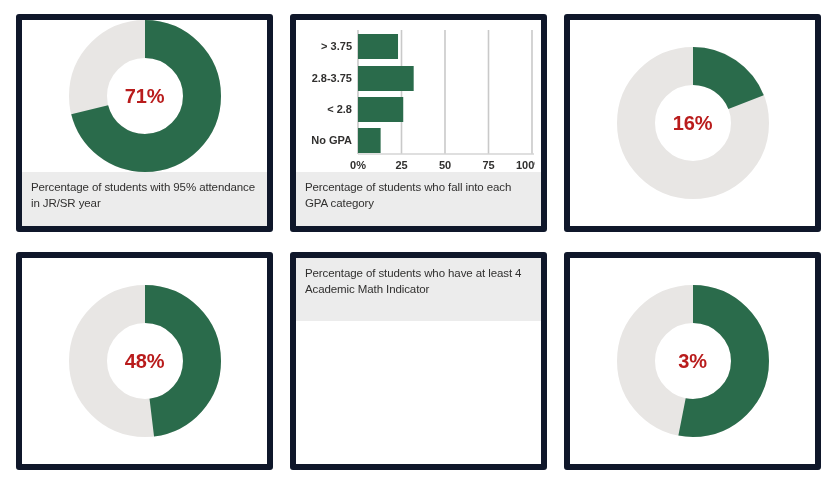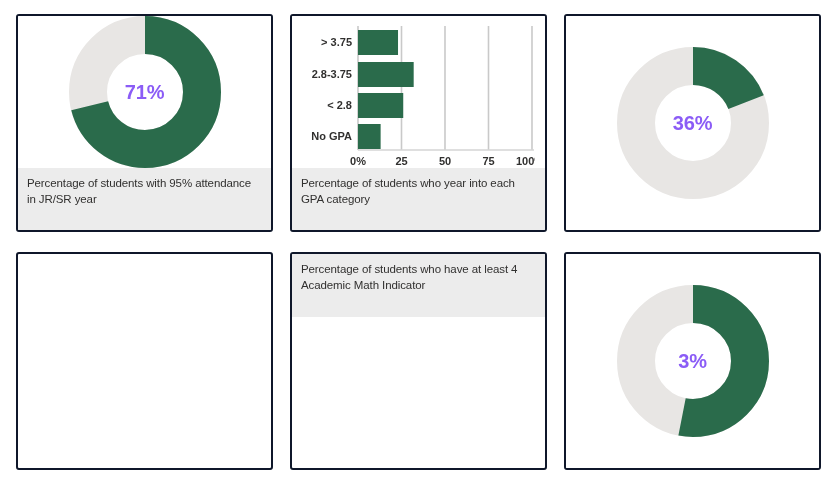--- a/index.html
+++ b/index.html
@@ -17,21 +17,21 @@
     display: grid;
     grid-template-columns: repeat(3, 257px);
     grid-template-rows: repeat(2, 218px);
     column-gap: 17px;
     row-gap: 20px;
     padding: 14px 0 0 16px;
     box-sizing: border-box;
   }
   .card {
     background: #ffffff;
-    border: 2px solid #0f172a;
+    border: 6px solid #0f172a;
     border-radius: 3px;
     box-sizing: border-box;
     display: flex;
     flex-direction: column;
     overflow: hidden;
   }
   .card-body {
     flex: 1 1 auto;
     display: flex;
     align-items: center;
@@ -64,21 +64,21 @@
   .donut-center {
     position: absolute;
     top: 0; left: 0;
     width: 152px;
     height: 152px;
     display: flex;
     align-items: center;
     justify-content: center;
     font-size: 20px;
     font-weight: bold;
-    color: #8b5cf6;
+    color: #b91c1c;
     letter-spacing: -0.2px;
     pointer-events: none;
   }
 
   
   .bar-chart {
     width: 232px;
     height: 150px;
     position: relative;
     margin-top: 2px;
@@ -145,36 +145,45 @@
           <g>
             <text class="tick-label" x="55" y="147" text-anchor="middle">0%</text>
             <text class="tick-label" x="98.5" y="147" text-anchor="middle">25</text>
             <text class="tick-label" x="142" y="147" text-anchor="middle">50</text>
             <text class="tick-label" x="185.5" y="147" text-anchor="middle">75</text>
             <text class="tick-label" x="227" y="147" text-anchor="middle">100%</text>
           </g>
         </svg>
       </div>
     </div>
-    <div class="card-caption">Percentage of students who year into each GPA category</div>
+    <div class="card-caption">Percentage of students who fall into each GPA category</div>
   </div>
 
   <div class="card">
     <div class="card-body">
       <div class="donut-wrap">
         <svg class="donut-svg" viewBox="0 0 152 152">
           <circle cx="76" cy="76" r="57" fill="none" stroke="#e8e6e4" stroke-width="38"></circle>
           <circle class="donut-value" cx="76" cy="76" r="57" fill="none" stroke="#2a6b4b" stroke-width="38" transform="rotate(-90 76 76)" stroke-dasharray="68.04689687675491 358.1415625092364"></circle>
         </svg>
-        <div class="donut-center">36%</div>
-      </div>
-    </div>
-  </div>
-
-  <div class="card">
+        <div class="donut-center">16%</div>
+      </div>
+    </div>
+  </div>
+
+  <div class="card">
+    <div class="card-body">
+      <div class="donut-wrap">
+        <svg class="donut-svg" viewBox="0 0 152 152">
+          <circle cx="76" cy="76" r="57" fill="none" stroke="#e8e6e4" stroke-width="38"></circle>
+          <circle class="donut-value" cx="76" cy="76" r="57" fill="none" stroke="#2a6b4b" stroke-width="38" transform="rotate(-90 76 76)" stroke-dasharray="171.90795000443347 358.1415625092364"></circle>
+        </svg>
+        <div class="donut-center">48%</div>
+      </div>
+    </div>
   </div>
 
   <div class="card">
     <div class="card-caption">Percentage of students who have at least 4 Academic Math Indicator</div>
   </div>
 
   <div class="card">
     <div class="card-body">
       <div class="donut-wrap">
         <svg class="donut-svg" viewBox="0 0 152 152">

